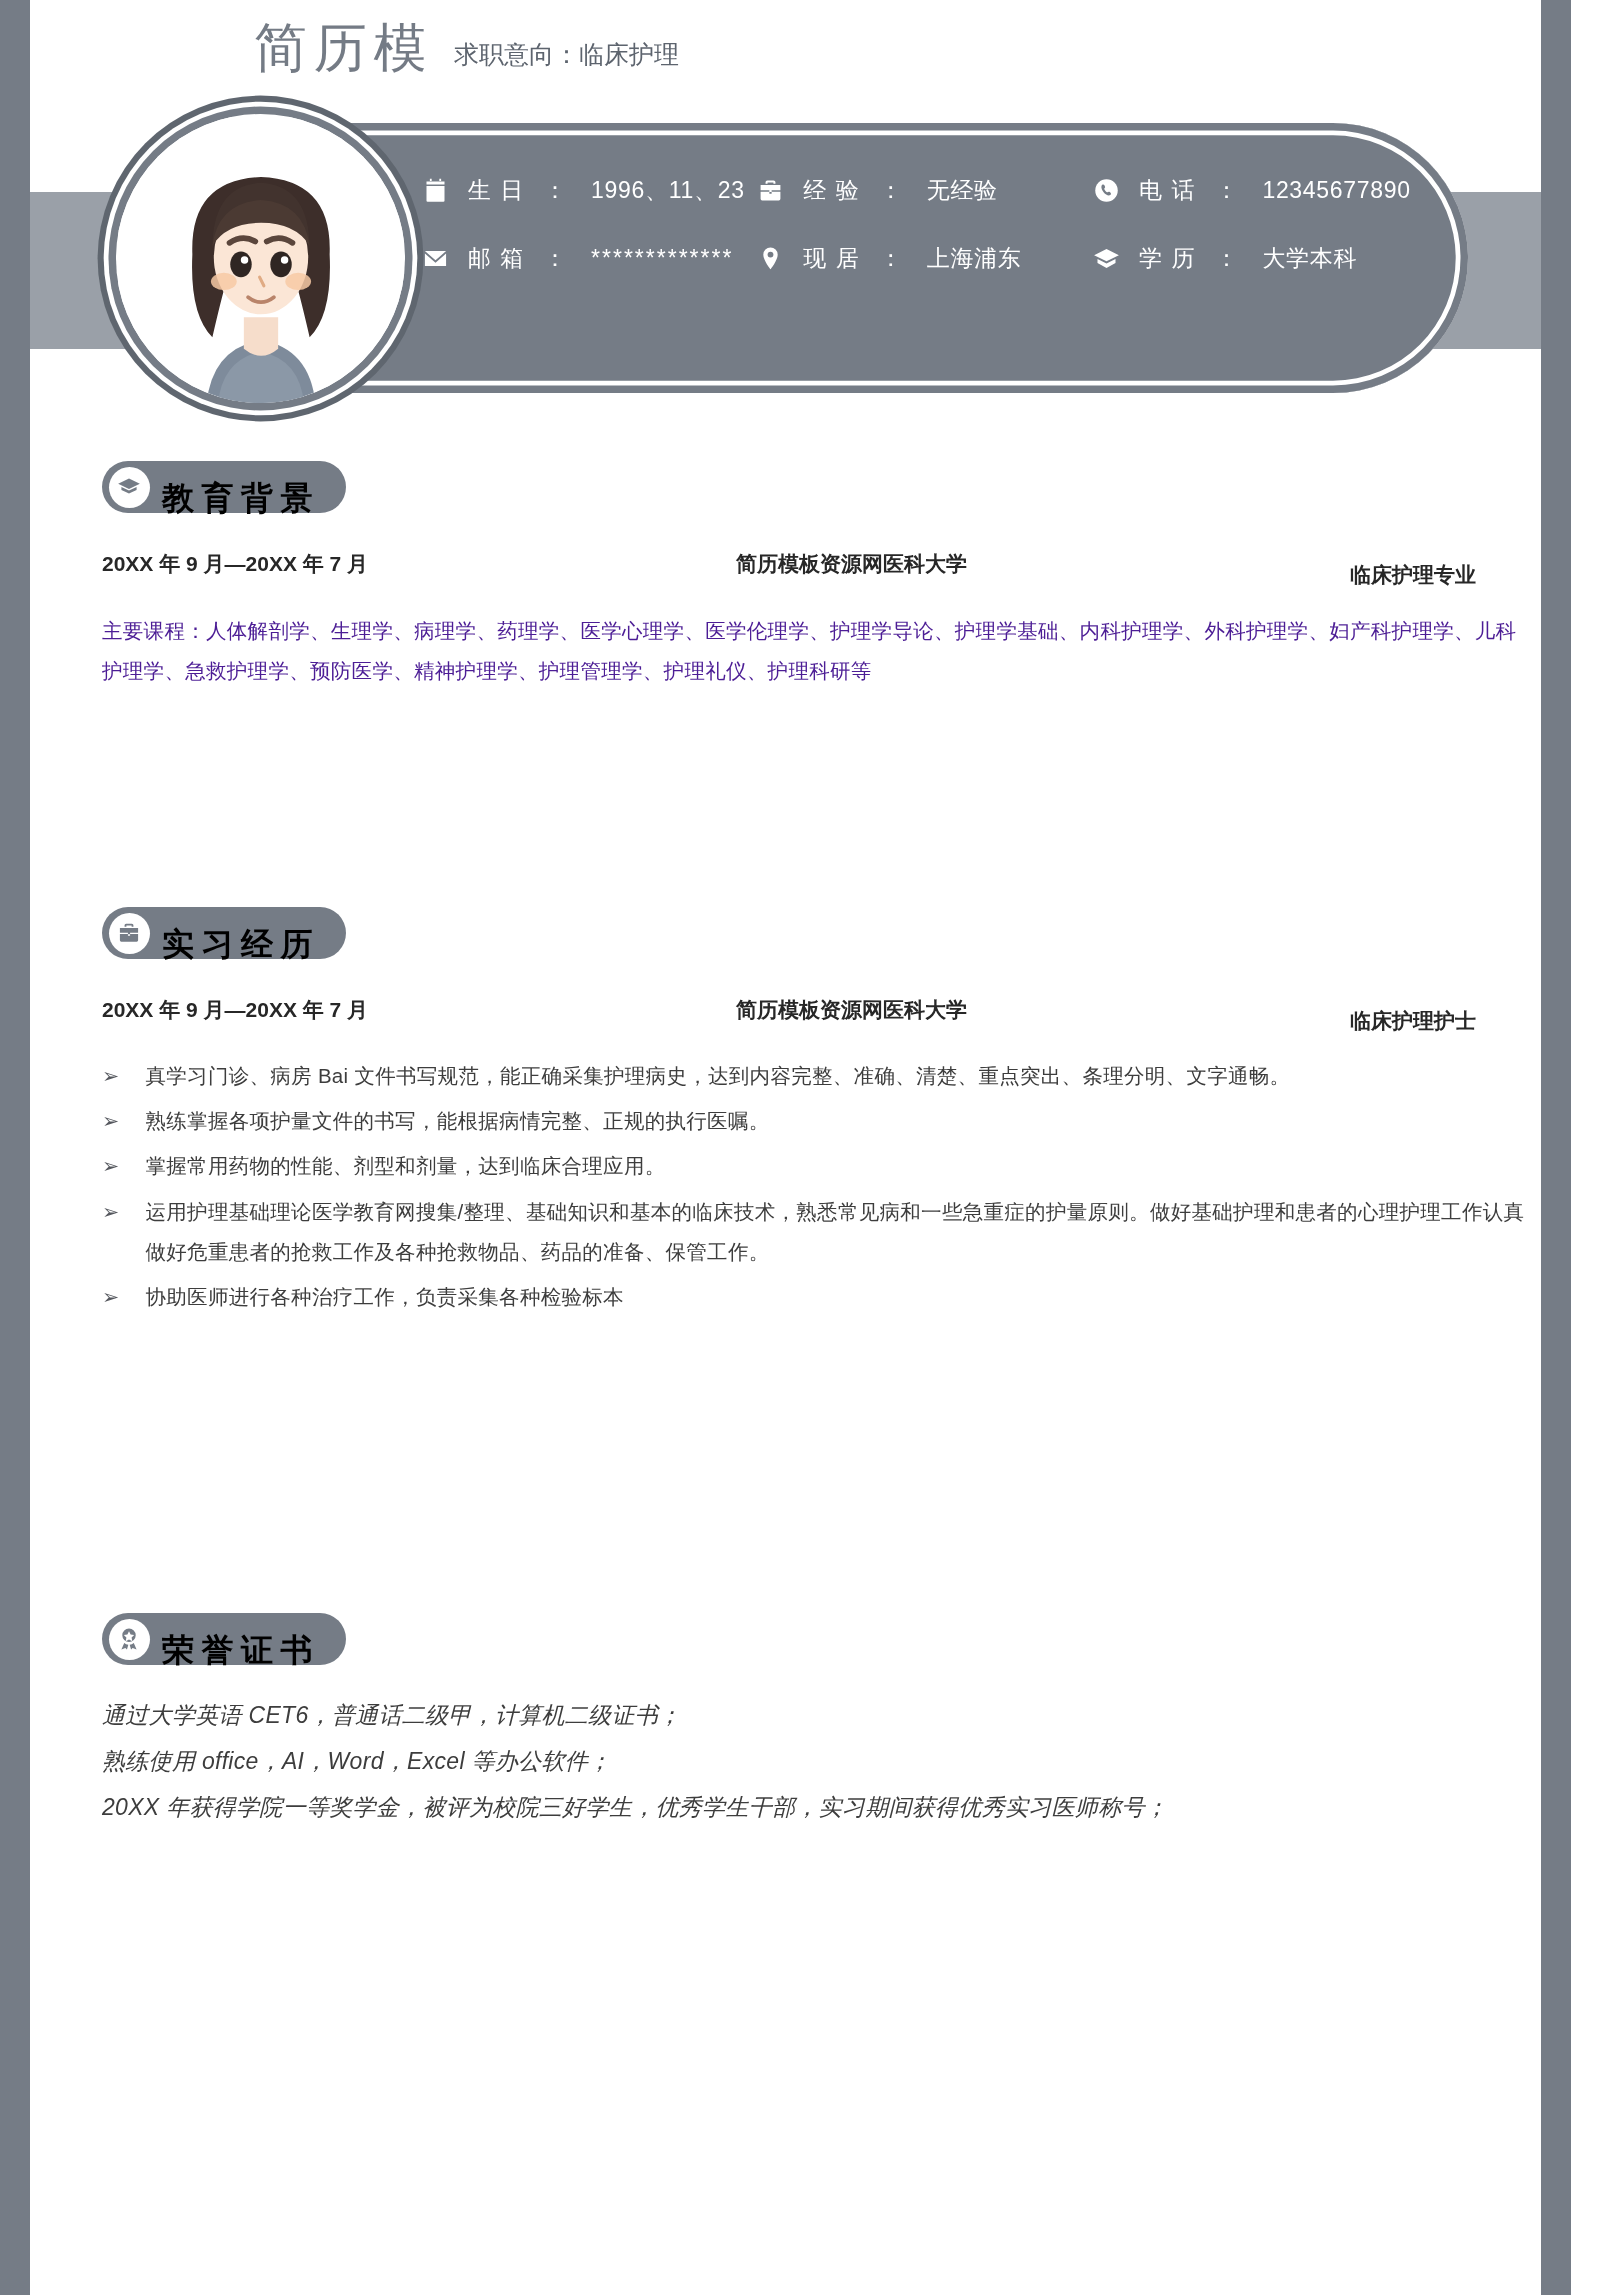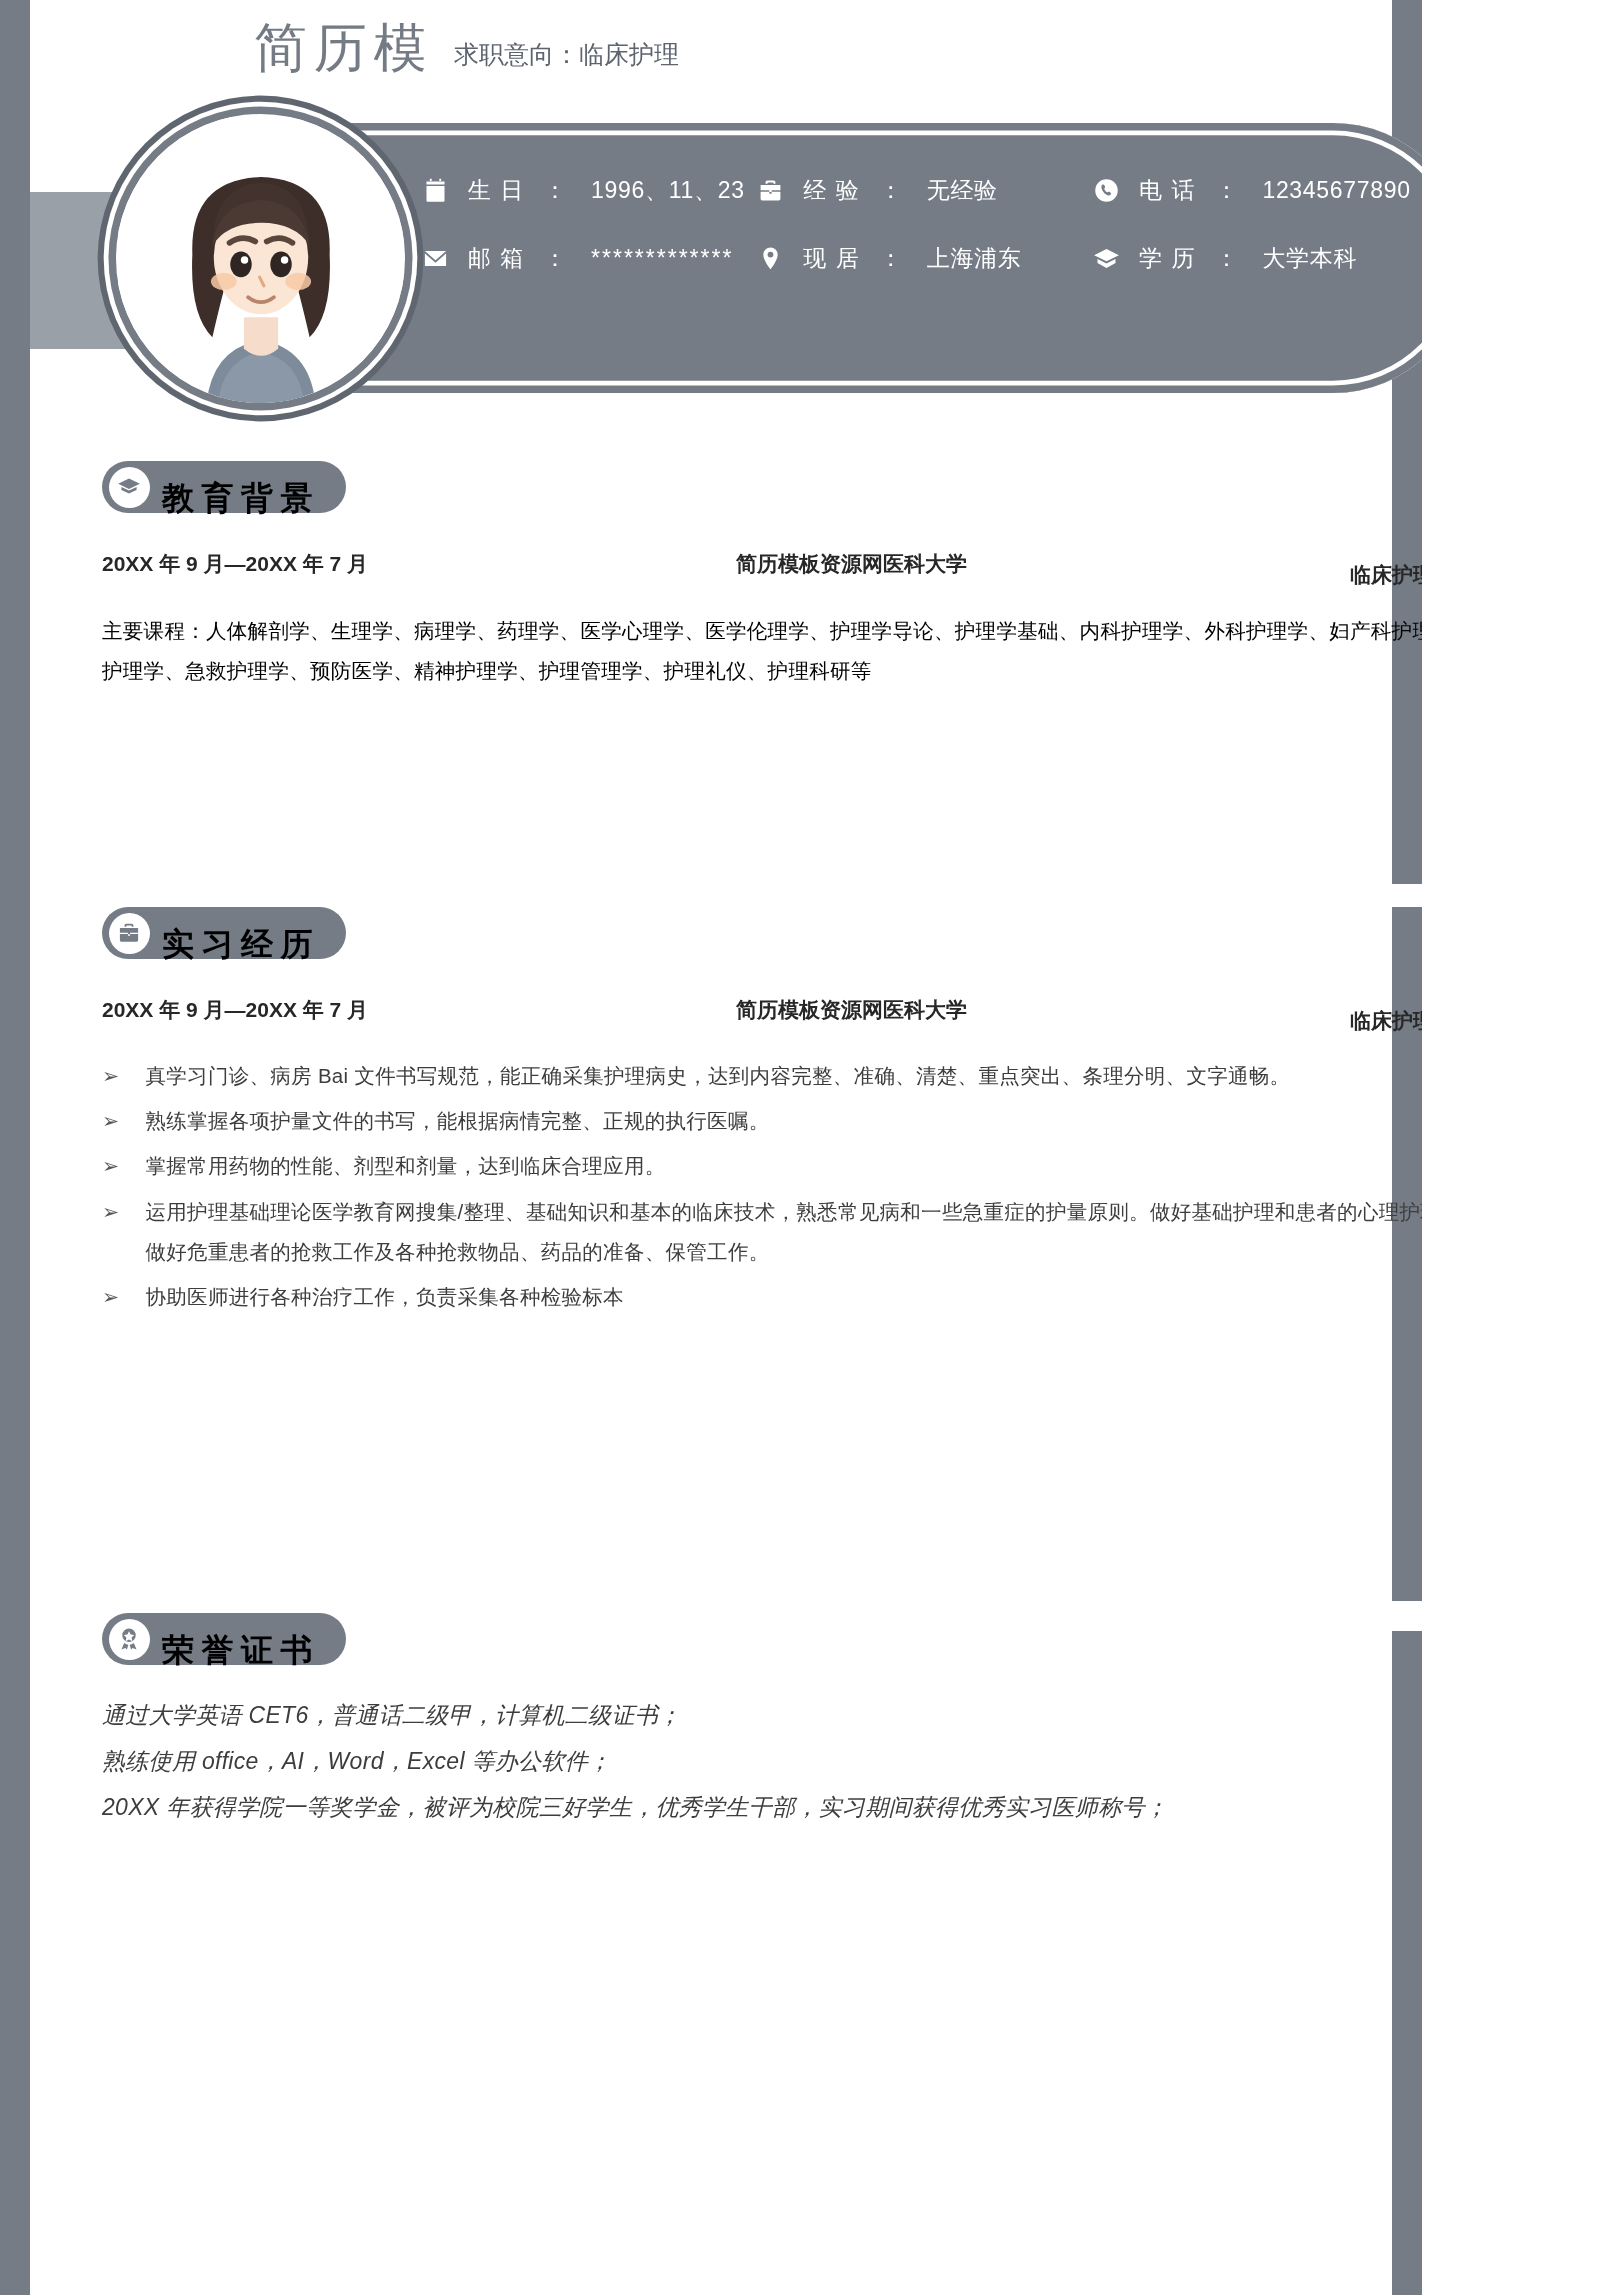--- a/index.html
+++ b/index.html
@@ -5,24 +5,25 @@
   html, body {
     margin: 0;
     padding: 0;
     background: #ffffff;
   }
   body {
     font-family: "Liberation Sans", "DejaVu Sans", sans-serif;
   }
   #page {
     position: relative;
-    width: 1422px;
+    width: 1544px;
     height: 2295px;
     background: #ffffff;
     overflow: hidden;
+    padding-left: 27px;
   }
 
   
   .edge-strip {
     position: absolute;
     top: 0;
     width: 30px;
     height: 2295px;
     background: #757c86;
   }
@@ -178,21 +179,21 @@
     line-height: 1.95;
     margin-top: 31px;
     flex-wrap: wrap;
   }
   .entry-dates { width: 634px; flex: 0 0 634px; }
   .entry-org   { width: 614px; flex: 0 0 614px; }
   .entry-role  { flex: 1 1 auto; text-align: left; margin-top: 11px; }
 
   .body-text {
     font-size: 20.5px;
-    color: #000000;
+    color: #4c1d95;
     line-height: 1.95;
     margin-top: 15px;
     letter-spacing: 0.3px;
   }
 
   .bullet-list { margin-top: 13.6px; }
   .bullet-row {
     display: flex;
     align-items: flex-start;
     gap: 20.5px;

